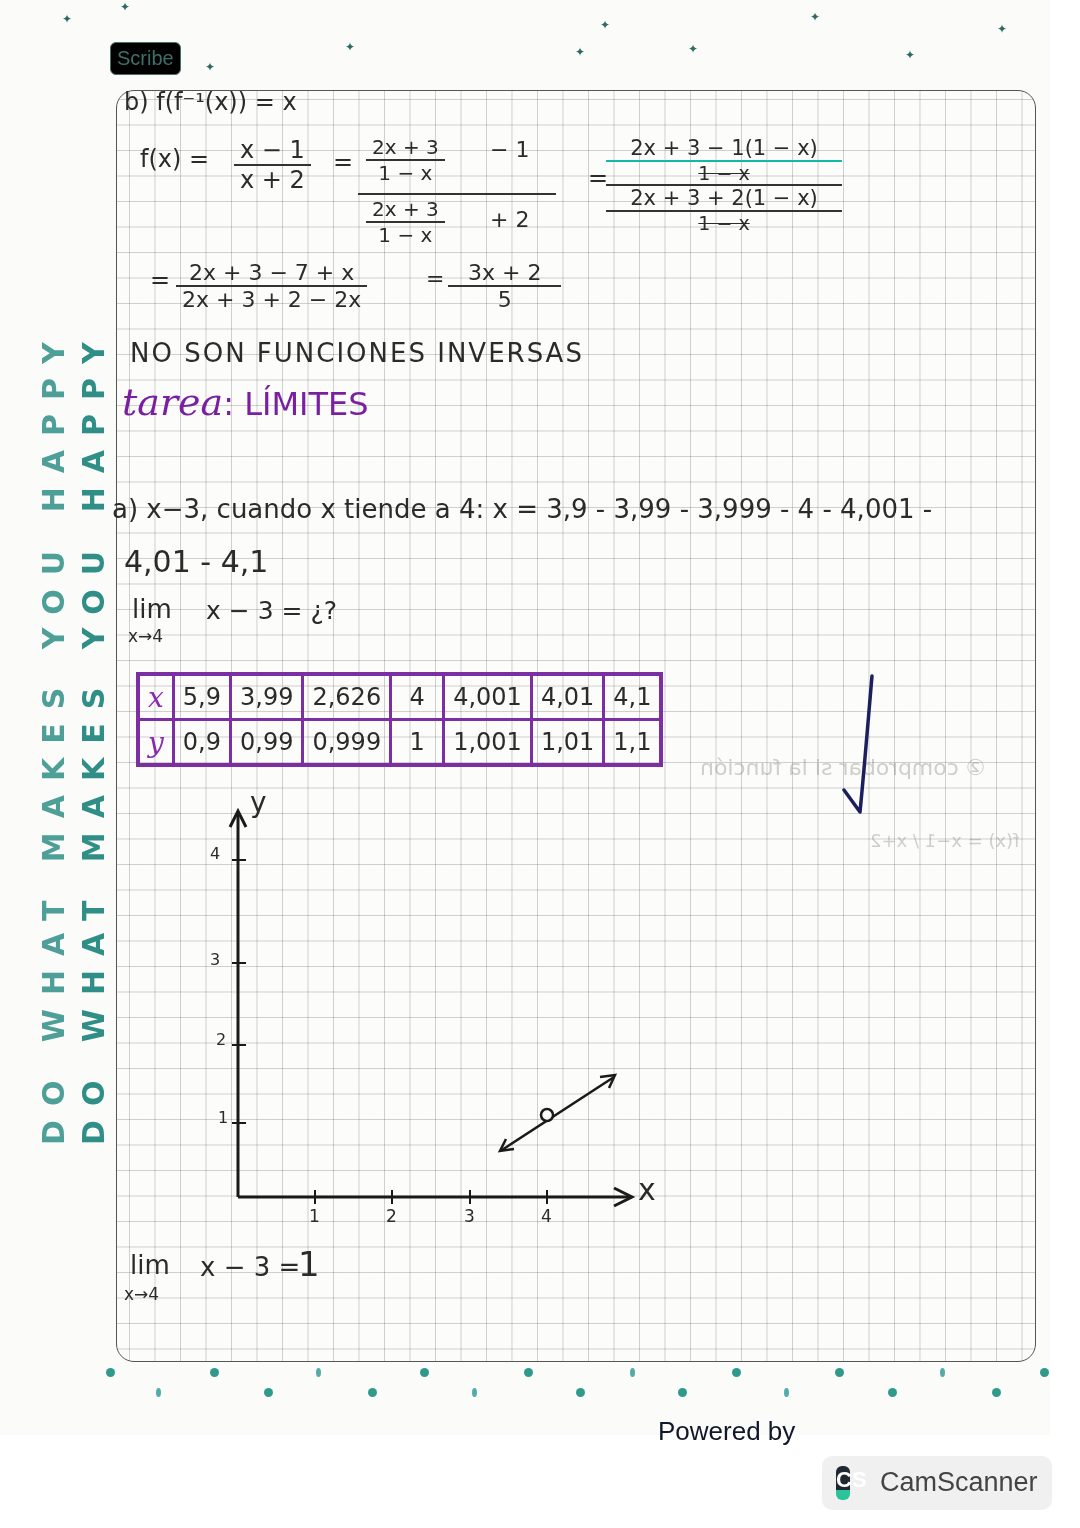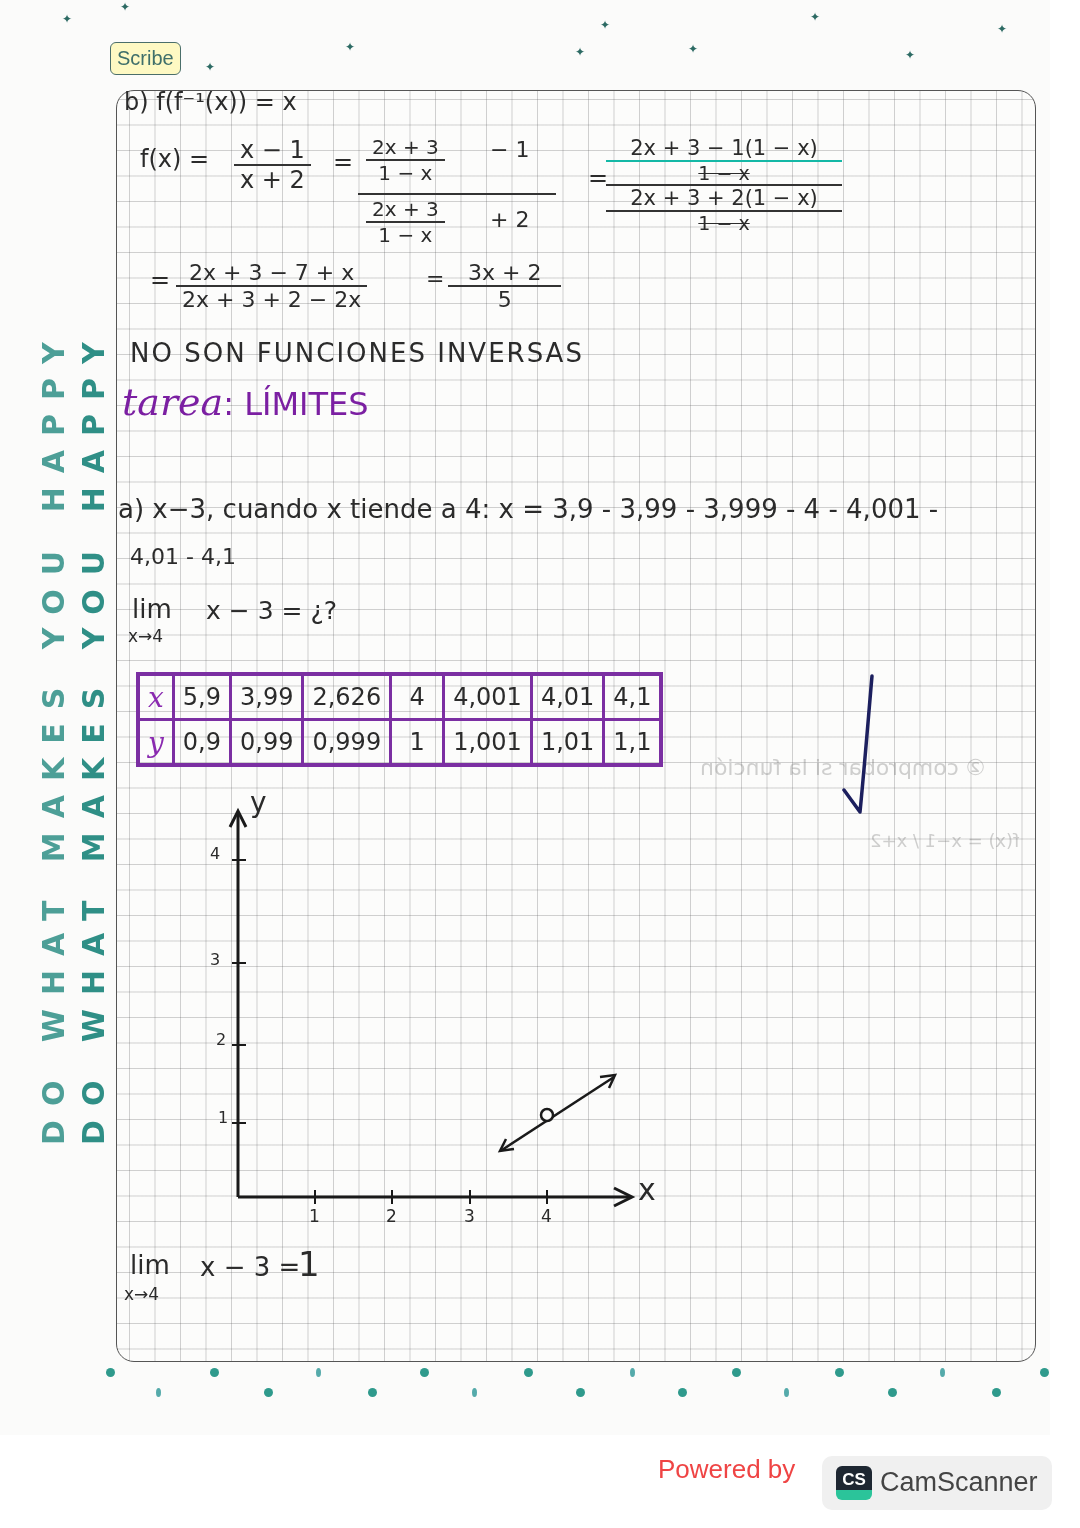--- a/index.html
+++ b/index.html
@@ -19,21 +19,21 @@
     background-image:
       linear-gradient(to right, rgba(90,90,90,0.28) 1px, transparent 1px),
       linear-gradient(to bottom, rgba(90,90,90,0.28) 1px, transparent 1px);
     background-size: 25.5px 25.5px;
     background-position: 12px 8px;
   }
   .hand { position: absolute; color: #2b2b2b; font-family: "DejaVu Sans", sans-serif; white-space: nowrap; }
   .scribe-logo {
     position: absolute; left: 110px; top: 42px; padding: 4px 6px;
     border: 1.5px solid #4a6e6a; border-radius: 6px;
-    color: #3f6f6a; font-size: 20px; font-family: "Liberation Sans", sans-serif; background: #fef9c3;
+    color: #3f6f6a; font-size: 20px; font-family: "Liberation Sans", sans-serif; background: #000000;
   }
   .frac { position: absolute; text-align: center; font-size: 24px; color: #2b2b2b; }
   .frac .num { display: block; border-bottom: 2px solid #333; padding: 0 6px; }
   .frac .den { display: block; padding: 0 6px; }
   .frac.small { font-size: 20px; }
   .frac.small .num, .frac.small .den { border-color: #333; }
   .strike { text-decoration: line-through; }
   .title-purple {
     position: absolute; left: 122px; top: 380px; color: #7b1fa2;
     font-size: 38px; font-family: "DejaVu Serif", serif; font-style: italic;
@@ -50,29 +50,29 @@
   }
   table.vals td {
     border: 3px solid #7b2fa2; padding: 4px 8px; font-size: 24px; color: #2b2b2b;
     text-align: center; height: 34px;
   }
   table.vals td.hdr { color: #8a2ab0; font-size: 28px; font-style: italic; font-family: "DejaVu Serif", serif; }
   .graph { position: absolute; left: 190px; top: 785px; }
   .footer-brand {
     position: absolute; left: 0; top: 1440px; width: 1080px; height: 88px; background: #ffffff;
   }
-  .powered { position: absolute; left: 658px; top: 1454px; font-size: 26px; color: #ef4444; font-family: "Liberation Sans", sans-serif; }
+  .powered { position: absolute; left: 658px; top: 1416px; font-size: 26px; color: #0f172a; font-family: "Liberation Sans", sans-serif; }
   .cs-badge {
     position: absolute; left: 822px; top: 1456px; width: 230px; height: 54px;
     background: #f0f0f0; border-radius: 10px;
   }
   .cs-logo {
-    position: absolute; left: 14px; top: 10px; width: 36px; height: 34px; border-radius: 6px;
+    position: absolute; left: 14px; top: 10px; width: 14px; height: 34px; border-radius: 6px;
     background: linear-gradient(to bottom, #1e2732 0 72%, #2bc49a 72% 100%);
-    color: #fff; font-weight: bold; font-size: 17px; text-align: center; line-height: 28px;
+    color: #fff; font-weight: bold; font-size: 22px; text-align: center; line-height: 28px;
     font-family: "Liberation Sans", sans-serif;
   }
   .cs-name { position: absolute; left: 58px; top: 11px; font-size: 27px; color: #444; font-family: "Liberation Sans", sans-serif; }
   .dots { position: absolute; left: 100px; width: 950px; height: 20px; }
   .dot { position: absolute; width: 9px; height: 9px; border-radius: 50%; background: #2f9a8c; }
   .star { position: absolute; font-size: 12px; color: #2c6a63; }
   .check { position: absolute; left: 838px; top: 672px; }
   .ghost { position: absolute; color: rgba(120,120,120,0.35); font-size: 22px; transform: scaleX(-1); white-space: nowrap; }
 </style>
 </head>
@@ -146,22 +146,22 @@
     <span class="num" style="padding:0 20px">3x + 2</span>
     <span class="den">5</span>
   </div>
 
   <div class="hand" style="left:130px;top:338px;font-size:26px;letter-spacing:2px">NO SON FUNCIONES INVERSAS</div>
 
   <div class="title-purple">
     <span>tarea</span><span class="caps">: LÍMITES</span>
   </div>
 
-  <div class="hand" style="left:118px;top:494px;font-size:26px">a) x−3, cuando x tiende a 4: x = 3,9 - 3,99 - 3,999 - 4 - 4,001 -</div>
-  <div class="hand" style="left:130px;top:544px;font-size:22px">4,01 - 4,1</div>
+  <div class="hand" style="left:112px;top:494px;font-size:26px">a) x−3, cuando x tiende a 4: x = 3,9 - 3,99 - 3,999 - 4 - 4,001 -</div>
+  <div class="hand" style="left:124px;top:544px;font-size:30px">4,01 - 4,1</div>
 
   <div class="hand" style="left:132px;top:594px;font-size:26px">lim</div>
   <div class="hand" style="left:128px;top:626px;font-size:17px">x→4</div>
   <div class="hand" style="left:206px;top:596px;font-size:25px">x − 3 = ¿?</div>
 
   <table class="vals">
     <tbody>
         <tr>
       <td class="hdr">x</td>
       <td>5,9</td>

